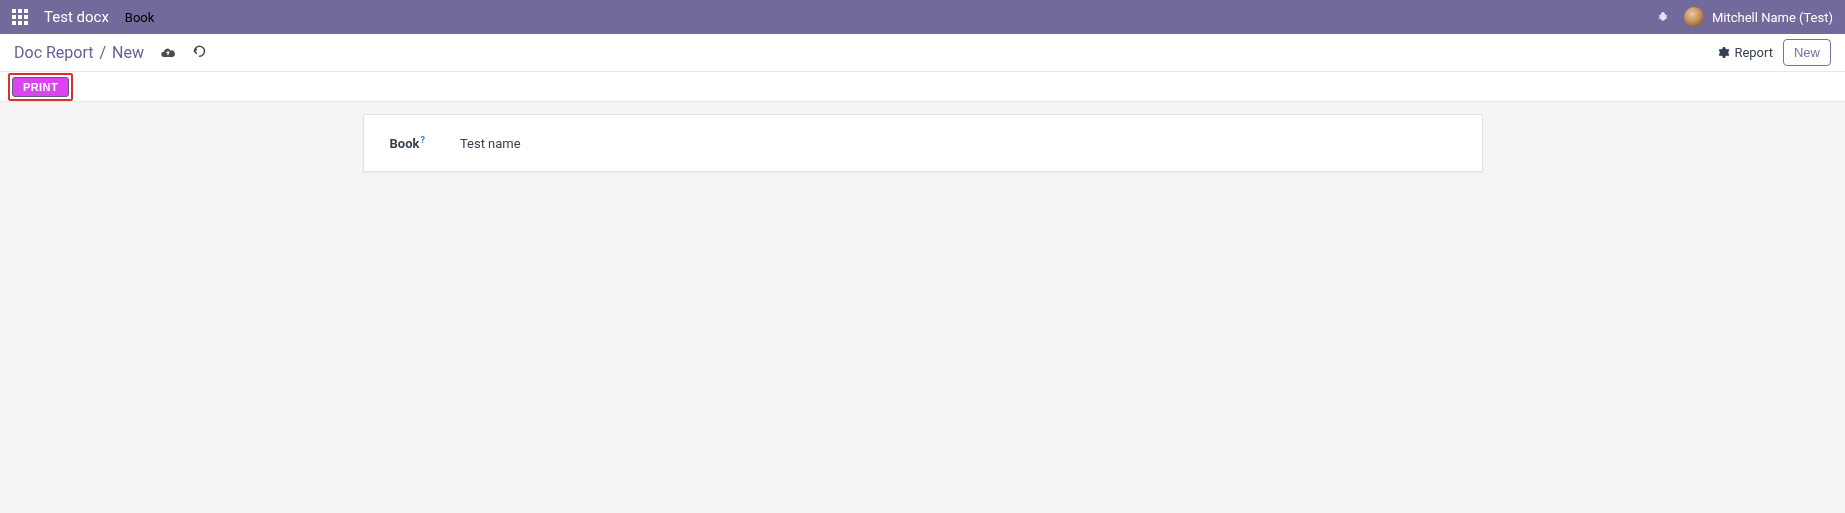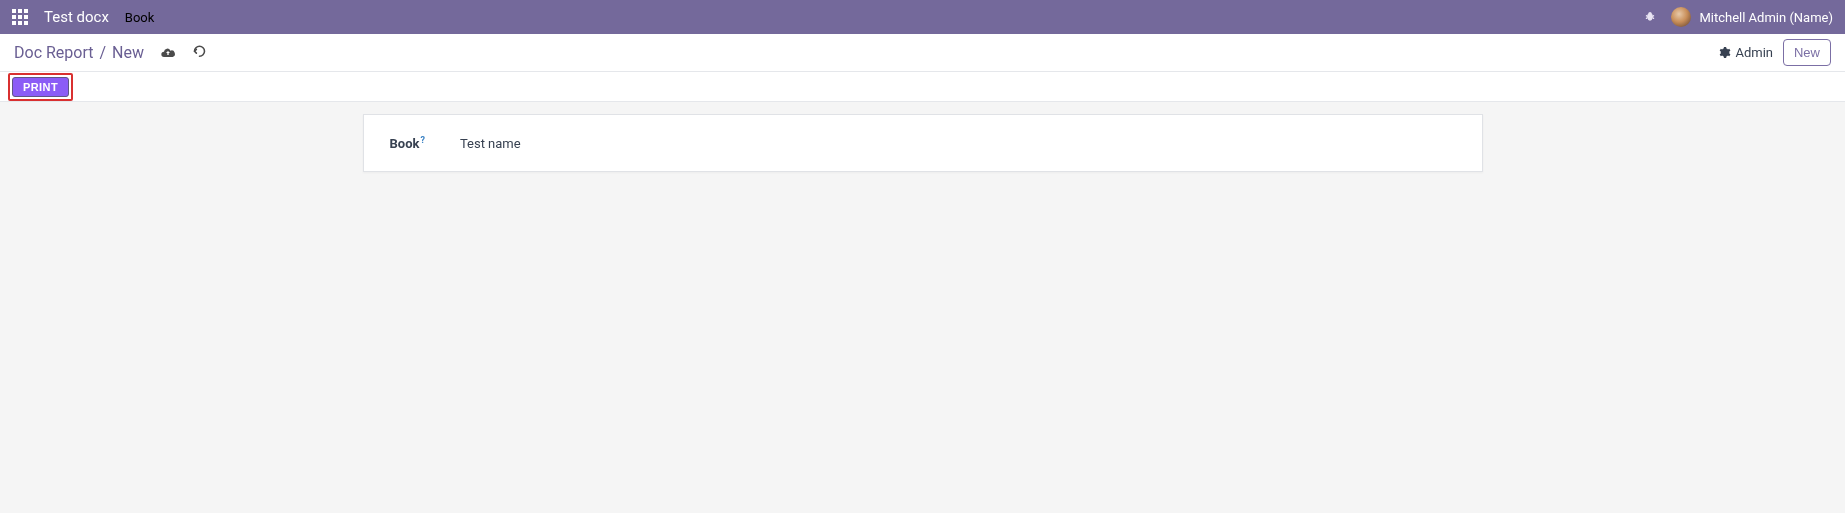--- a/index.html
+++ b/index.html
@@ -145,21 +145,21 @@
       align-items: center;
       height: 30px;
     }
     .print-wrapper {
       border: 2px solid #d93030;
       padding: 2px;
       display: inline-flex;
       border-radius: 2px;
     }
     .print-btn {
-      background: #8b5cf6;
+      background: #d946ef;
       color: #ffffff;
       border: 1px solid #5f5585;
       padding: 3px 10px;
       font-size: 11px;
       font-weight: 700;
       letter-spacing: 0.4px;
       border-radius: 3px;
       cursor: pointer;
     }
 
@@ -224,21 +224,21 @@
         <circle cx="12" cy="13" r="5" fill="currentColor"></circle>
         <rect x="9" y="7" width="6" height="3" rx="1.5" fill="currentColor"></rect>
         <line x1="5" y1="11" x2="8" y2="12" stroke="currentColor" stroke-width="1.5"></line>
         <line x1="19" y1="11" x2="16" y2="12" stroke="currentColor" stroke-width="1.5"></line>
         <line x1="5" y1="16" x2="8" y2="15" stroke="currentColor" stroke-width="1.5"></line>
         <line x1="19" y1="16" x2="16" y2="15" stroke="currentColor" stroke-width="1.5"></line>
       </svg>
     </span>
     <div class="user-block">
       <span class="avatar"></span>
-      <span class="user-name">Mitchell Admin (Name)</span>
+      <span class="user-name">Mitchell Name (Test)</span>
     </div>
   </div>
 </div>
 
 <div class="control-panel">
   <div class="breadcrumb">
     <a>Doc Report</a>
     <span class="sep">/</span>
     <span class="current">New</span>
     <span class="cloud-icon">
@@ -252,21 +252,21 @@
         <path d="M4 10a8 8 0 118 8" stroke-linecap="round"></path>
         <path d="M4 10l3-3M4 10l3 3" stroke-linecap="round"></path>
       </svg>
     </span>
   </div>
   <div class="cp-right">
     <div class="action-btn">
       <svg class="gear-icon-svg" viewBox="0 0 24 24" fill="#374151">
         <path d="M12 8a4 4 0 100 8 4 4 0 000-8zm9 4a7.5 7.5 0 00-.2-1.7l2.1-1.6-2-3.4-2.5 1a7.6 7.6 0 00-2.9-1.7L15 2h-4l-.5 2.6a7.6 7.6 0 00-2.9 1.7l-2.5-1-2 3.4 2.1 1.6A7.5 7.5 0 005 12c0 .6.1 1.1.2 1.7L3.1 15.3l2 3.4 2.5-1a7.6 7.6 0 002.9 1.7L11 22h4l.5-2.6a7.6 7.6 0 002.9-1.7l2.5 1 2-3.4-2.1-1.6c.1-.6.2-1.1.2-1.7z"></path>
       </svg>
-      <span>Admin</span>
+      <span>Report</span>
     </div>
     <button class="new-btn">New</button>
   </div>
 </div>
 
 <div class="status-bar">
   <div class="print-wrapper">
     <button class="print-btn">PRINT</button>
   </div>
 </div>

